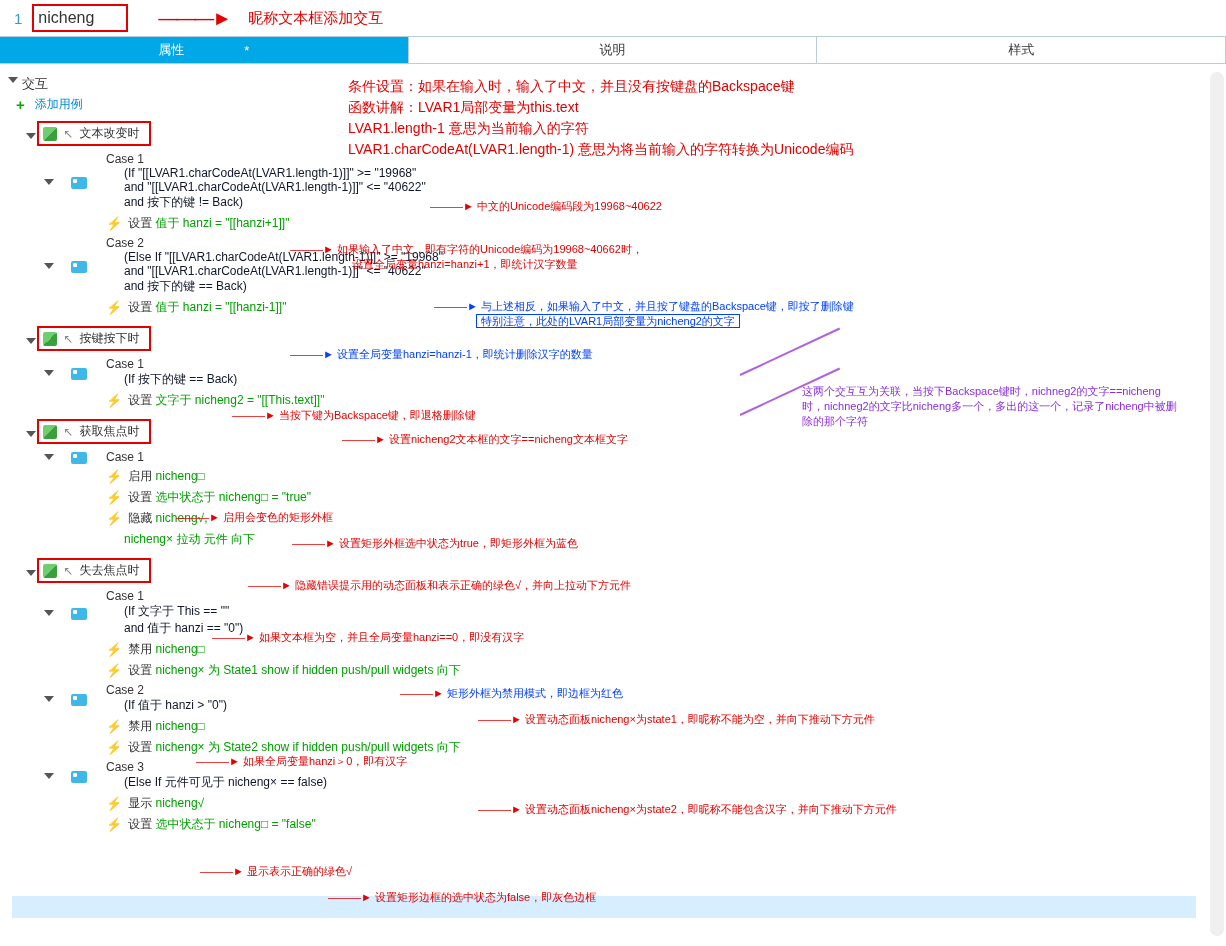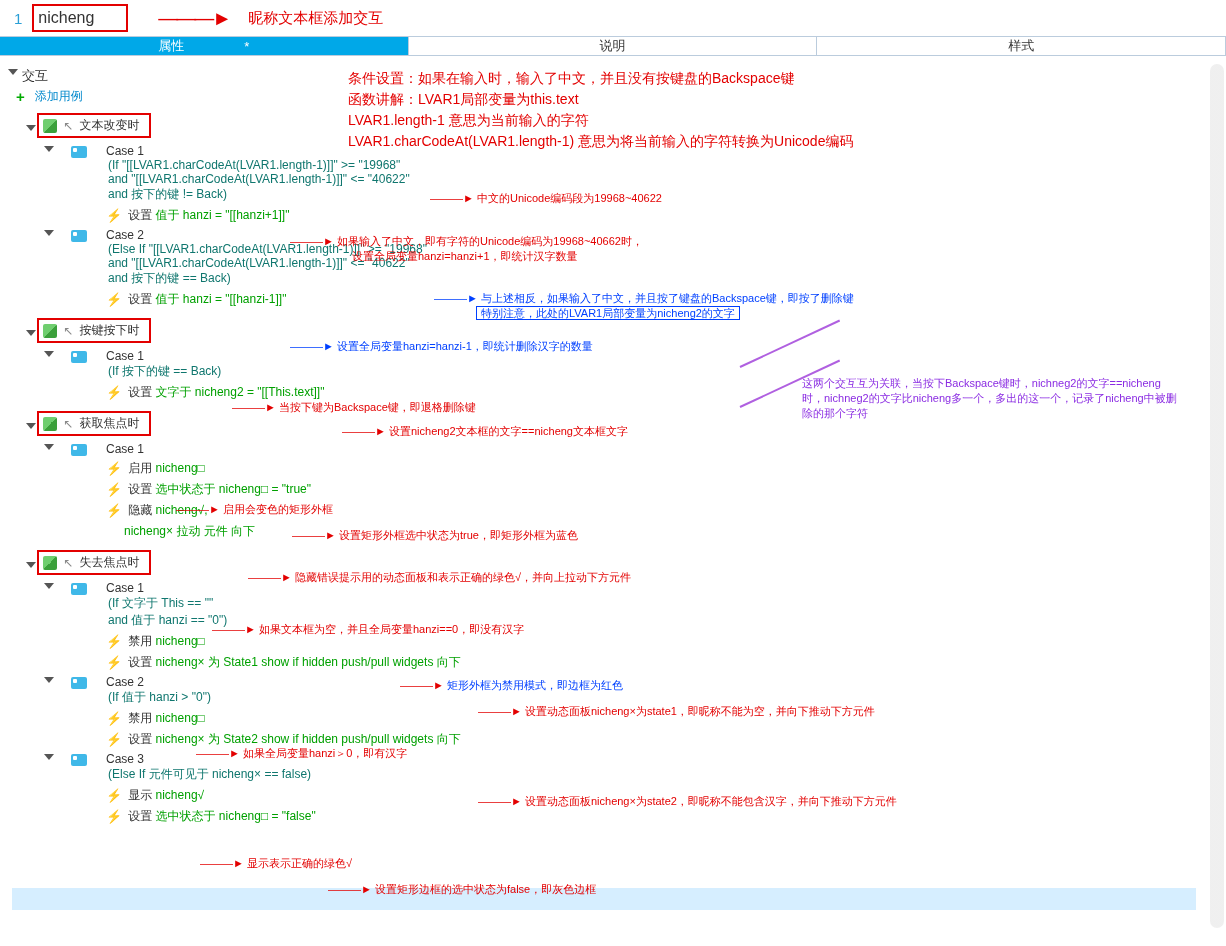--- a/index.html
+++ b/index.html
@@ -5,41 +5,41 @@
 *{box-sizing:border-box;margin:0;padding:0}
 body{font-family:"Microsoft YaHei",Arial,sans-serif;font-size:12px;color:#333;background:#fff;width:1226px}
 .topbar{display:flex;align-items:center;height:36px;padding:0 4px}
 .linenum{color:#2a9fd6;font-size:15px;margin:0 10px}
 .topinput{border:2px solid #e30000;height:28px;width:96px;font-size:16px;padding:0 4px;color:#333}
 .arrow-r{color:#e30000;font-size:20px;margin:0 18px 0 30px;letter-spacing:-2px}
 .red{color:#e30000}
 .blue{color:#0040ff}
 .purple{color:#8a2be2}
 .green{color:#00a000}
-.tabs{display:flex;border-top:1px solid #bcd;border-bottom:1px solid #bcd;height:20px}
+.tabs{display:flex;border-top:1px solid #bcd;border-bottom:1px solid #bcd;height:28px}
 .tab{flex:1;display:flex;align-items:center;justify-content:center;font-size:13px;border-right:1px solid #bcd;cursor:pointer}
 .tab.active{background:#00a8e8;color:#fff}
 .tab .star{margin-left:60px}
 .panel{position:relative;padding:8px 0 8px 10px;height:880px;overflow:auto}
 .panel::after{content:"";position:absolute;right:2px;top:8px;bottom:8px;width:14px;background:linear-gradient(#d8d8d8,#d8d8d8);border-radius:7px;opacity:.4}
 .collapse-row{display:flex;align-items:flex-start;gap:6px;margin:3px 0}
 .chev{width:0;height:0;border-top:5px solid transparent;border-bottom:5px solid transparent;border-left:6px solid #555;transform:rotate(90deg);display:inline-block}
 .hdr{font-size:13px;color:#333}
 .plus{color:#0a0;font-size:15px;font-weight:bold;margin-right:4px}
 .uselink{color:#0088cc}
 .evbox{border:2px solid #e30000;display:inline-flex;align-items:center;gap:6px;padding:2px 10px 2px 4px;margin:2px 0}
 .ev-icon{width:14px;height:14px;display:inline-block;position:relative}
 .ev-icon::before{content:"";position:absolute;inset:0;background:linear-gradient(135deg,#6fce6f 50%,#3ba03b 50%);border-radius:2px}
 .ev-arrow{color:#888}
 .caseblk{margin-left:36px;margin-top:4px}
-.casehead{display:flex;align-items:flex-start;gap:19px}
+.casehead{display:flex;align-items:center;gap:19px}
 .case-icon{width:16px;height:12px;background:#3fb8e8;border-radius:2px;margin-top:2px;position:relative}
 .case-icon::after{content:"";position:absolute;left:2px;top:2px;width:4px;height:4px;background:#fff;border-radius:1px}
 .casetxt{display:flex;flex-direction:column}
-.cond{color:#0f766e;font-size:12px;margin-left:2px}
+.cond{color:#0f172a;font-size:12px;margin-left:18px}
 .action{margin-left:60px;margin-top:4px;display:flex;align-items:center;gap:6px}
 .bolt{color:#888;font-size:13px}
 .actlabel{color:#333}
 .note-block{position:absolute;font-size:14px;line-height:1.5}
 .hl{background:#d6eeff;position:absolute;left:12px;right:30px;height:22px;z-index:-1}
 .purple-line{position:absolute;border-top:2px solid #b060e0;transform-origin:left center}
 .anno{position:absolute;font-size:11px}
 </style>
 </head>
 <body>

